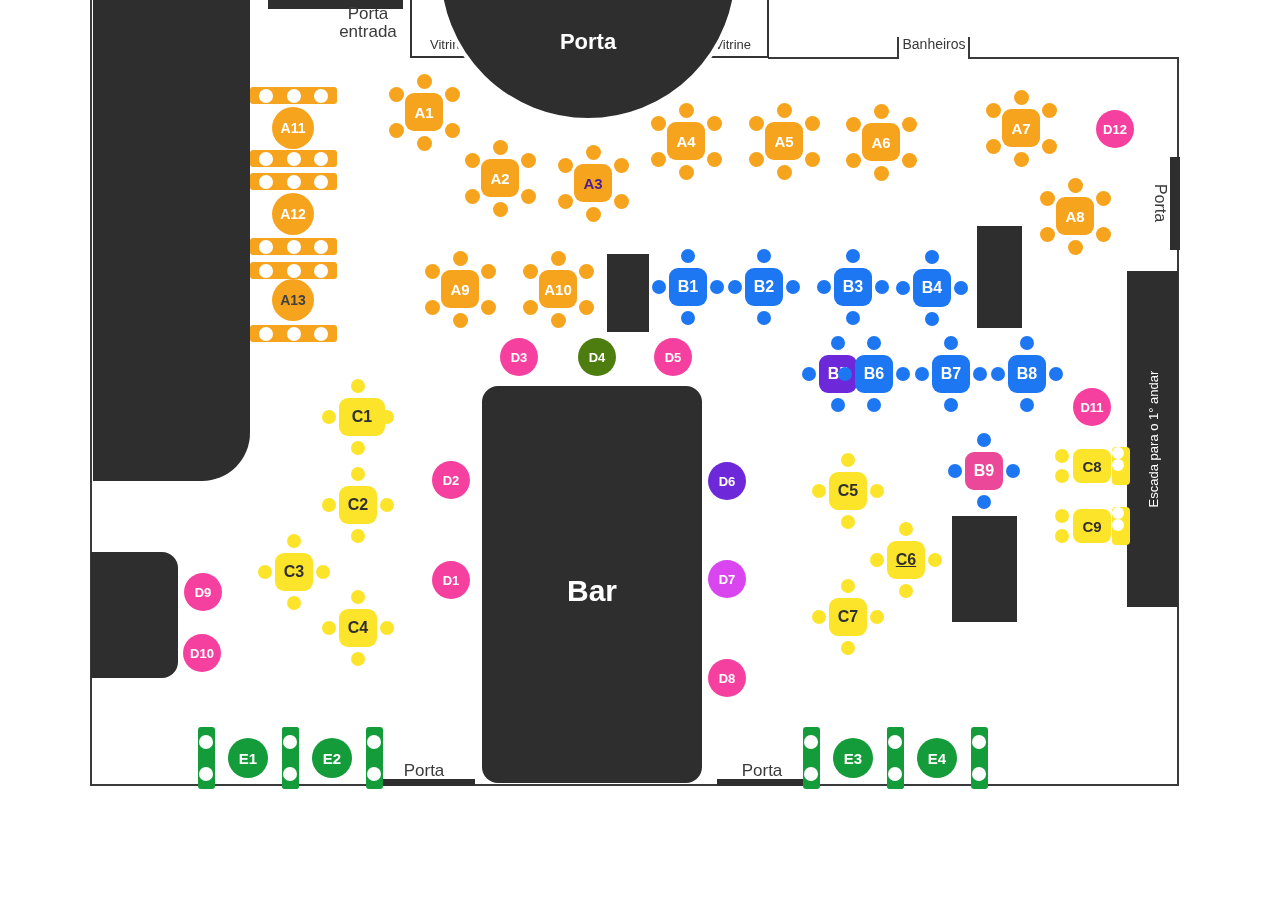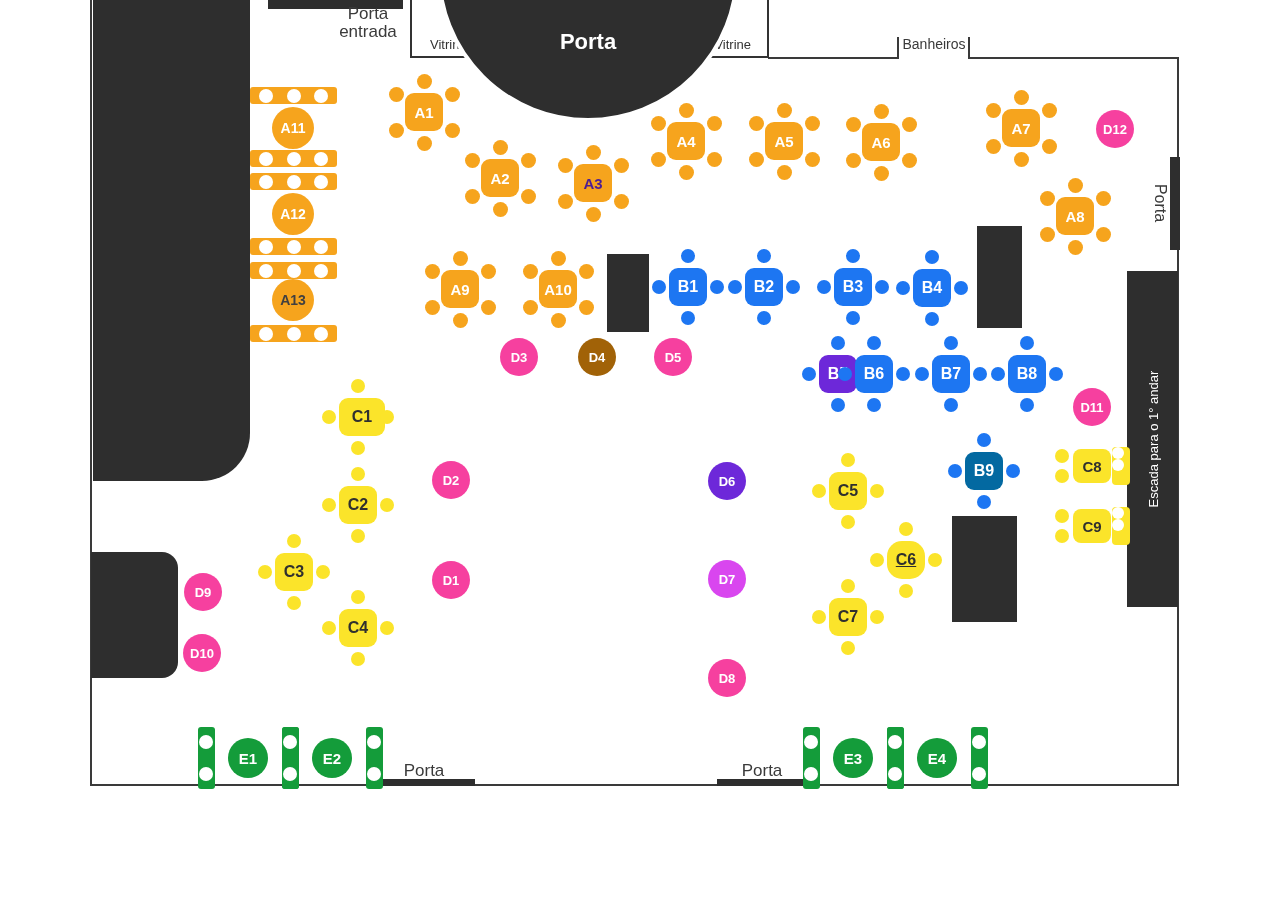--- a/index.html
+++ b/index.html
@@ -81,20 +81,23 @@
     <div class="entrance-lbl">
       <div>Porta</div>
       <div>entrada</div>
     </div>
 
     <div class="banheiros-lbl">Banheiros</div>
 
     <div class="abs door-right"></div>
     <div class="door-right-lbl">Porta</div>
 
+    <div class="bar">
+      <span class="bar-lbl">Bar</span>
+    </div>
 
     <div class="abs door-bl"></div>
     <div class="door-b-lbl" style="left:424px;top:771px;">Porta</div>
     <div class="abs door-br"></div>
     <div class="door-b-lbl" style="left:762px;top:771px;">Porta</div>
 
     <div id="tables">
         <div class="abs" style="left: 250px; top: 87px; width: 87px; height: 17px; border-radius: 3px; background: rgb(246, 164, 29);">
           <div class="abs" style="left: 9px; top: 1.5px; width: 14px; height: 14px; border-radius: 50%; background: rgb(255, 255, 255);"></div>
           <div class="abs" style="left: 36.5px; top: 1.5px; width: 14px; height: 14px; border-radius: 50%; background: rgb(255, 255, 255);"></div>
@@ -305,21 +308,21 @@
           <div style="left: 41px; top: 12px; width: 14px; height: 14px; border-radius: 50%; background: rgb(29, 118, 242);"></div>
           <div style="position: static;">B7</div>
         </div>
         <div class="tbl" style="left: 1008px; top: 355px; width: 38px; height: 38px; border-radius: 9px; background: rgb(29, 118, 242); color: rgb(255, 255, 255); font-size: 16px;">
           <div style="left: 12px; top: -19px; width: 14px; height: 14px; border-radius: 50%; background: rgb(29, 118, 242);"></div>
           <div style="left: 12px; top: 43px; width: 14px; height: 14px; border-radius: 50%; background: rgb(29, 118, 242);"></div>
           <div style="left: -17px; top: 12px; width: 14px; height: 14px; border-radius: 50%; background: rgb(29, 118, 242);"></div>
           <div style="left: 41px; top: 12px; width: 14px; height: 14px; border-radius: 50%; background: rgb(29, 118, 242);"></div>
           <div style="position: static;">B8</div>
         </div>
-        <div class="tbl" style="left: 965px; top: 452px; width: 38px; height: 38px; border-radius: 9px; background: #0369a1; color: rgb(255, 255, 255); font-size: 16px;">
+        <div class="tbl" style="left: 965px; top: 452px; width: 38px; height: 38px; border-radius: 9px; background: #ec4899; color: rgb(255, 255, 255); font-size: 16px;">
           <div style="left: 12px; top: -19px; width: 14px; height: 14px; border-radius: 50%; background: rgb(29, 118, 242);"></div>
           <div style="left: 12px; top: 43px; width: 14px; height: 14px; border-radius: 50%; background: rgb(29, 118, 242);"></div>
           <div style="left: -17px; top: 12px; width: 14px; height: 14px; border-radius: 50%; background: rgb(29, 118, 242);"></div>
           <div style="left: 41px; top: 12px; width: 14px; height: 14px; border-radius: 50%; background: rgb(29, 118, 242);"></div>
           <div style="position: static;">B9</div>
         </div>
         <div class="tbl" style="left: 339px; top: 398px; width: 46px; height: 38px; border-radius: 9px; background: rgb(251, 228, 42); color: rgb(47, 47, 47); font-size: 16px;">
           <div style="left: 12px; top: -19px; width: 14px; height: 14px; border-radius: 50%; background: rgb(251, 228, 42);"></div>
           <div style="left: 12px; top: 43px; width: 14px; height: 14px; border-radius: 50%; background: rgb(251, 228, 42);"></div>
           <div style="left: -17px; top: 12px; width: 14px; height: 14px; border-radius: 50%; background: rgb(251, 228, 42);"></div>
@@ -347,21 +350,21 @@
           <div style="left: 41px; top: 12px; width: 14px; height: 14px; border-radius: 50%; background: rgb(251, 228, 42);"></div>
           <div style="position: static;">C4</div>
         </div>
         <div class="tbl" style="left: 829px; top: 472px; width: 38px; height: 38px; border-radius: 9px; background: rgb(251, 228, 42); color: rgb(47, 47, 47); font-size: 16px;">
           <div style="left: 12px; top: -19px; width: 14px; height: 14px; border-radius: 50%; background: rgb(251, 228, 42);"></div>
           <div style="left: 12px; top: 43px; width: 14px; height: 14px; border-radius: 50%; background: rgb(251, 228, 42);"></div>
           <div style="left: -17px; top: 12px; width: 14px; height: 14px; border-radius: 50%; background: rgb(251, 228, 42);"></div>
           <div style="left: 41px; top: 12px; width: 14px; height: 14px; border-radius: 50%; background: rgb(251, 228, 42);"></div>
           <div style="position: static;">C5</div>
         </div>
-        <div class="tbl" style="left: 887px; top: 541px; width: 38px; height: 38px; border-radius: 15px; background: rgb(251, 228, 42); color: rgb(47, 47, 47); font-size: 16px; text-decoration: underline;">
+        <div class="tbl" style="left: 887px; top: 541px; width: 38px; height: 38px; border-radius: 9px; background: rgb(251, 228, 42); color: rgb(47, 47, 47); font-size: 16px; text-decoration: underline;">
           <div style="left: 12px; top: -19px; width: 14px; height: 14px; border-radius: 50%; background: rgb(251, 228, 42);"></div>
           <div style="left: 12px; top: 43px; width: 14px; height: 14px; border-radius: 50%; background: rgb(251, 228, 42);"></div>
           <div style="left: -17px; top: 12px; width: 14px; height: 14px; border-radius: 50%; background: rgb(251, 228, 42);"></div>
           <div style="left: 41px; top: 12px; width: 14px; height: 14px; border-radius: 50%; background: rgb(251, 228, 42);"></div>
           <div style="position: static;">C6</div>
         </div>
         <div class="tbl" style="left: 829px; top: 598px; width: 38px; height: 38px; border-radius: 9px; background: rgb(251, 228, 42); color: rgb(47, 47, 47); font-size: 16px;">
           <div style="left: 12px; top: -19px; width: 14px; height: 14px; border-radius: 50%; background: rgb(251, 228, 42);"></div>
           <div style="left: 12px; top: 43px; width: 14px; height: 14px; border-radius: 50%; background: rgb(251, 228, 42);"></div>
           <div style="left: -17px; top: 12px; width: 14px; height: 14px; border-radius: 50%; background: rgb(251, 228, 42);"></div>
@@ -388,21 +391,21 @@
         </div>
         <div class="tbl" style="left: 432px; top: 561px; width: 38px; height: 38px; border-radius: 50%; background: rgb(246, 64, 159); color: rgb(255, 255, 255); font-size: 13px;">
           <div style="position: static;">D1</div>
         </div>
         <div class="tbl" style="left: 432px; top: 461px; width: 38px; height: 38px; border-radius: 50%; background: rgb(246, 64, 159); color: rgb(255, 255, 255); font-size: 13px;">
           <div style="position: static;">D2</div>
         </div>
         <div class="tbl" style="left: 500px; top: 338px; width: 38px; height: 38px; border-radius: 50%; background: rgb(246, 64, 159); color: rgb(255, 255, 255); font-size: 13px;">
           <div style="position: static;">D3</div>
         </div>
-        <div class="tbl" style="left: 578px; top: 338px; width: 38px; height: 38px; border-radius: 50%; background: #a16207; color: rgb(255, 255, 255); font-size: 13px;">
+        <div class="tbl" style="left: 578px; top: 338px; width: 38px; height: 38px; border-radius: 50%; background: #4d7c0f; color: rgb(255, 255, 255); font-size: 13px;">
           <div style="position: static;">D4</div>
         </div>
         <div class="tbl" style="left: 654px; top: 338px; width: 38px; height: 38px; border-radius: 50%; background: rgb(246, 64, 159); color: rgb(255, 255, 255); font-size: 13px;">
           <div style="position: static;">D5</div>
         </div>
         <div class="tbl" style="left: 708px; top: 462px; width: 38px; height: 38px; border-radius: 50%; background: #6d28d9; color: rgb(255, 255, 255); font-size: 13px;">
           <div style="position: static;">D6</div>
         </div>
         <div class="tbl" style="left: 708px; top: 560px; width: 38px; height: 38px; border-radius: 50%; background: #d946ef; color: rgb(255, 255, 255); font-size: 13px;">
           <div style="position: static;">D7</div>

